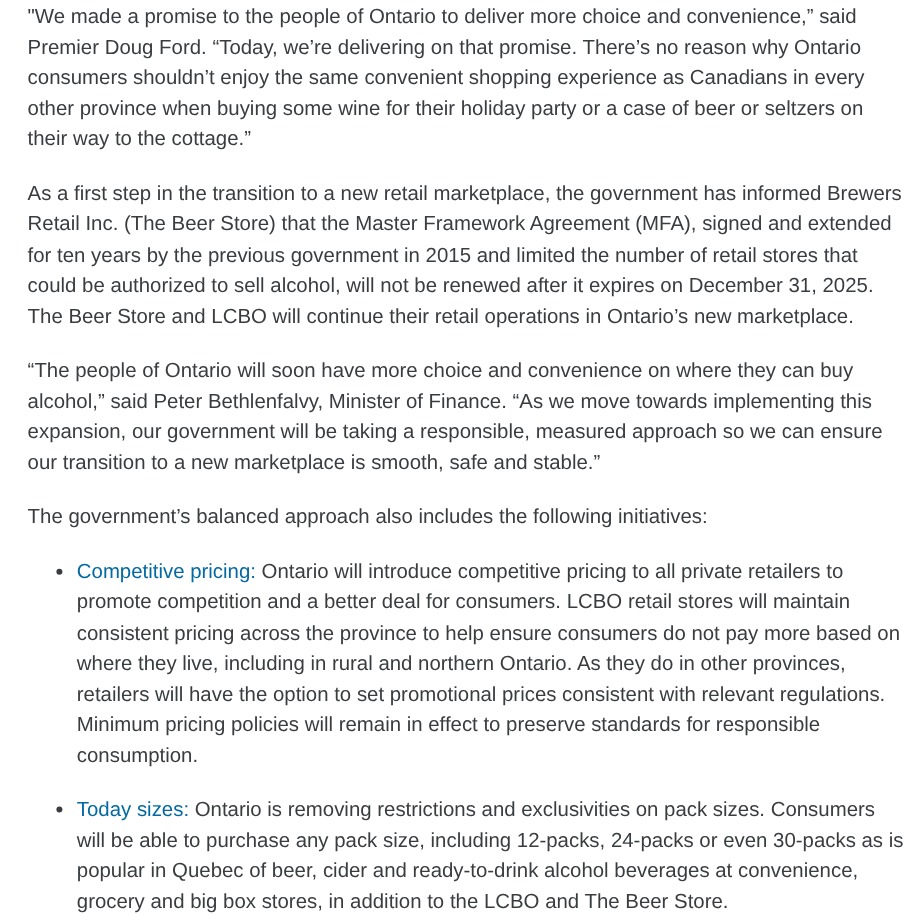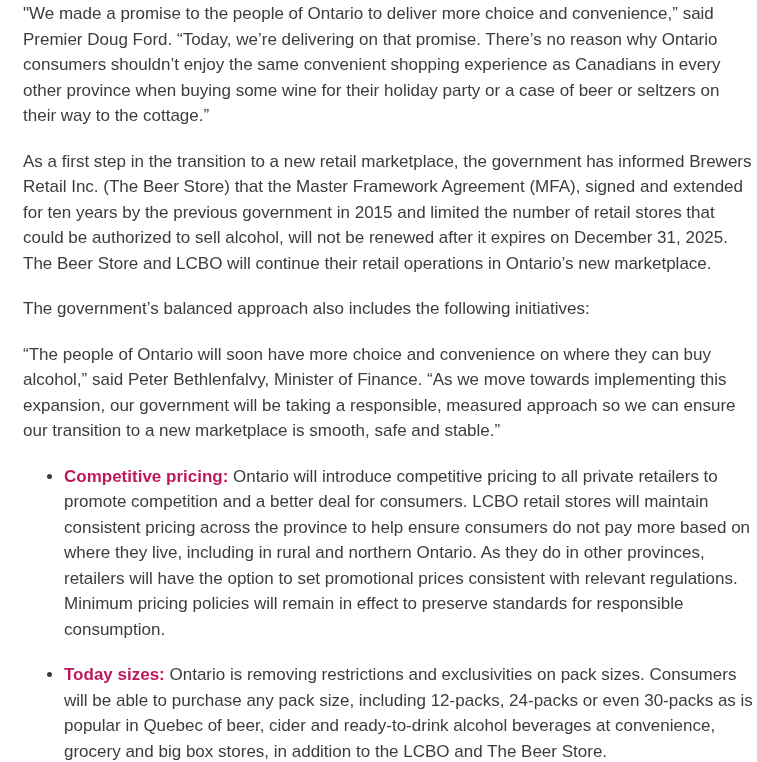--- a/index.html
+++ b/index.html
@@ -32,33 +32,33 @@
       list-style: disc outside;
     }
     .article li {
       margin: 0 0 20px 0;
       padding: 0;
     }
     .article li:last-child {
       margin-bottom: 0;
     }
     .article strong {
-      font-weight: bold;
-      color: #be185d;
+      font-weight: normal;
+      color: #0369a1;
     }
   </style>
 </head>
 <body>
 
 <div class="article">
   <p>"We made a promise to the people of Ontario to deliver more choice and convenience,” said Premier Doug Ford. “Today, we’re delivering on that promise. There’s no reason why Ontario consumers shouldn’t enjoy the same convenient shopping experience as Canadians in every other province when buying some wine for their holiday party or a case of beer or seltzers on their way to the cottage.”</p>
 
   <p>As a first step in the transition to a new retail marketplace, the government has informed Brewers Retail Inc. (The Beer Store) that the Master Framework Agreement (MFA), signed and extended for ten years by the previous government in 2015 and limited the number of retail stores that could be authorized to sell alcohol, will not be renewed after it expires on December 31, 2025. The Beer Store and LCBO will continue their retail operations in Ontario’s new marketplace.</p>
 
+  <p>“The people of Ontario will soon have more choice and convenience on where they can buy alcohol,” said Peter Bethlenfalvy, Minister of Finance. “As we move towards implementing this expansion, our government will be taking a responsible, measured approach so we can ensure our transition to a new marketplace is smooth, safe and stable.”</p>
+
   <p>The government’s balanced approach also includes the following initiatives:</p>
-
-  <p>“The people of Ontario will soon have more choice and convenience on where they can buy alcohol,” said Peter Bethlenfalvy, Minister of Finance. “As we move towards implementing this expansion, our government will be taking a responsible, measured approach so we can ensure our transition to a new marketplace is smooth, safe and stable.”</p>
 
   <ul>
     <li><strong>Competitive pricing:</strong><span> Ontario will introduce competitive pricing to all private retailers to promote competition and a better deal for consumers. LCBO retail stores will maintain consistent pricing across the province to help ensure consumers do not pay more based on where they live, including in rural and northern Ontario. As they do in other provinces, retailers will have the option to set promotional prices consistent with relevant regulations. Minimum pricing policies will remain in effect to preserve standards for responsible consumption.</span></li>
     <li><strong>Today sizes:</strong><span> Ontario is removing restrictions and exclusivities on pack sizes. Consumers will be able to purchase any pack size, including 12-packs, 24-packs or even 30-packs as is popular in Quebec of beer, cider and ready-to-drink alcohol beverages at convenience, grocery and big box stores, in addition to the LCBO and The Beer Store.</span></li>
   </ul>
 </div>
 
 </body></html>

